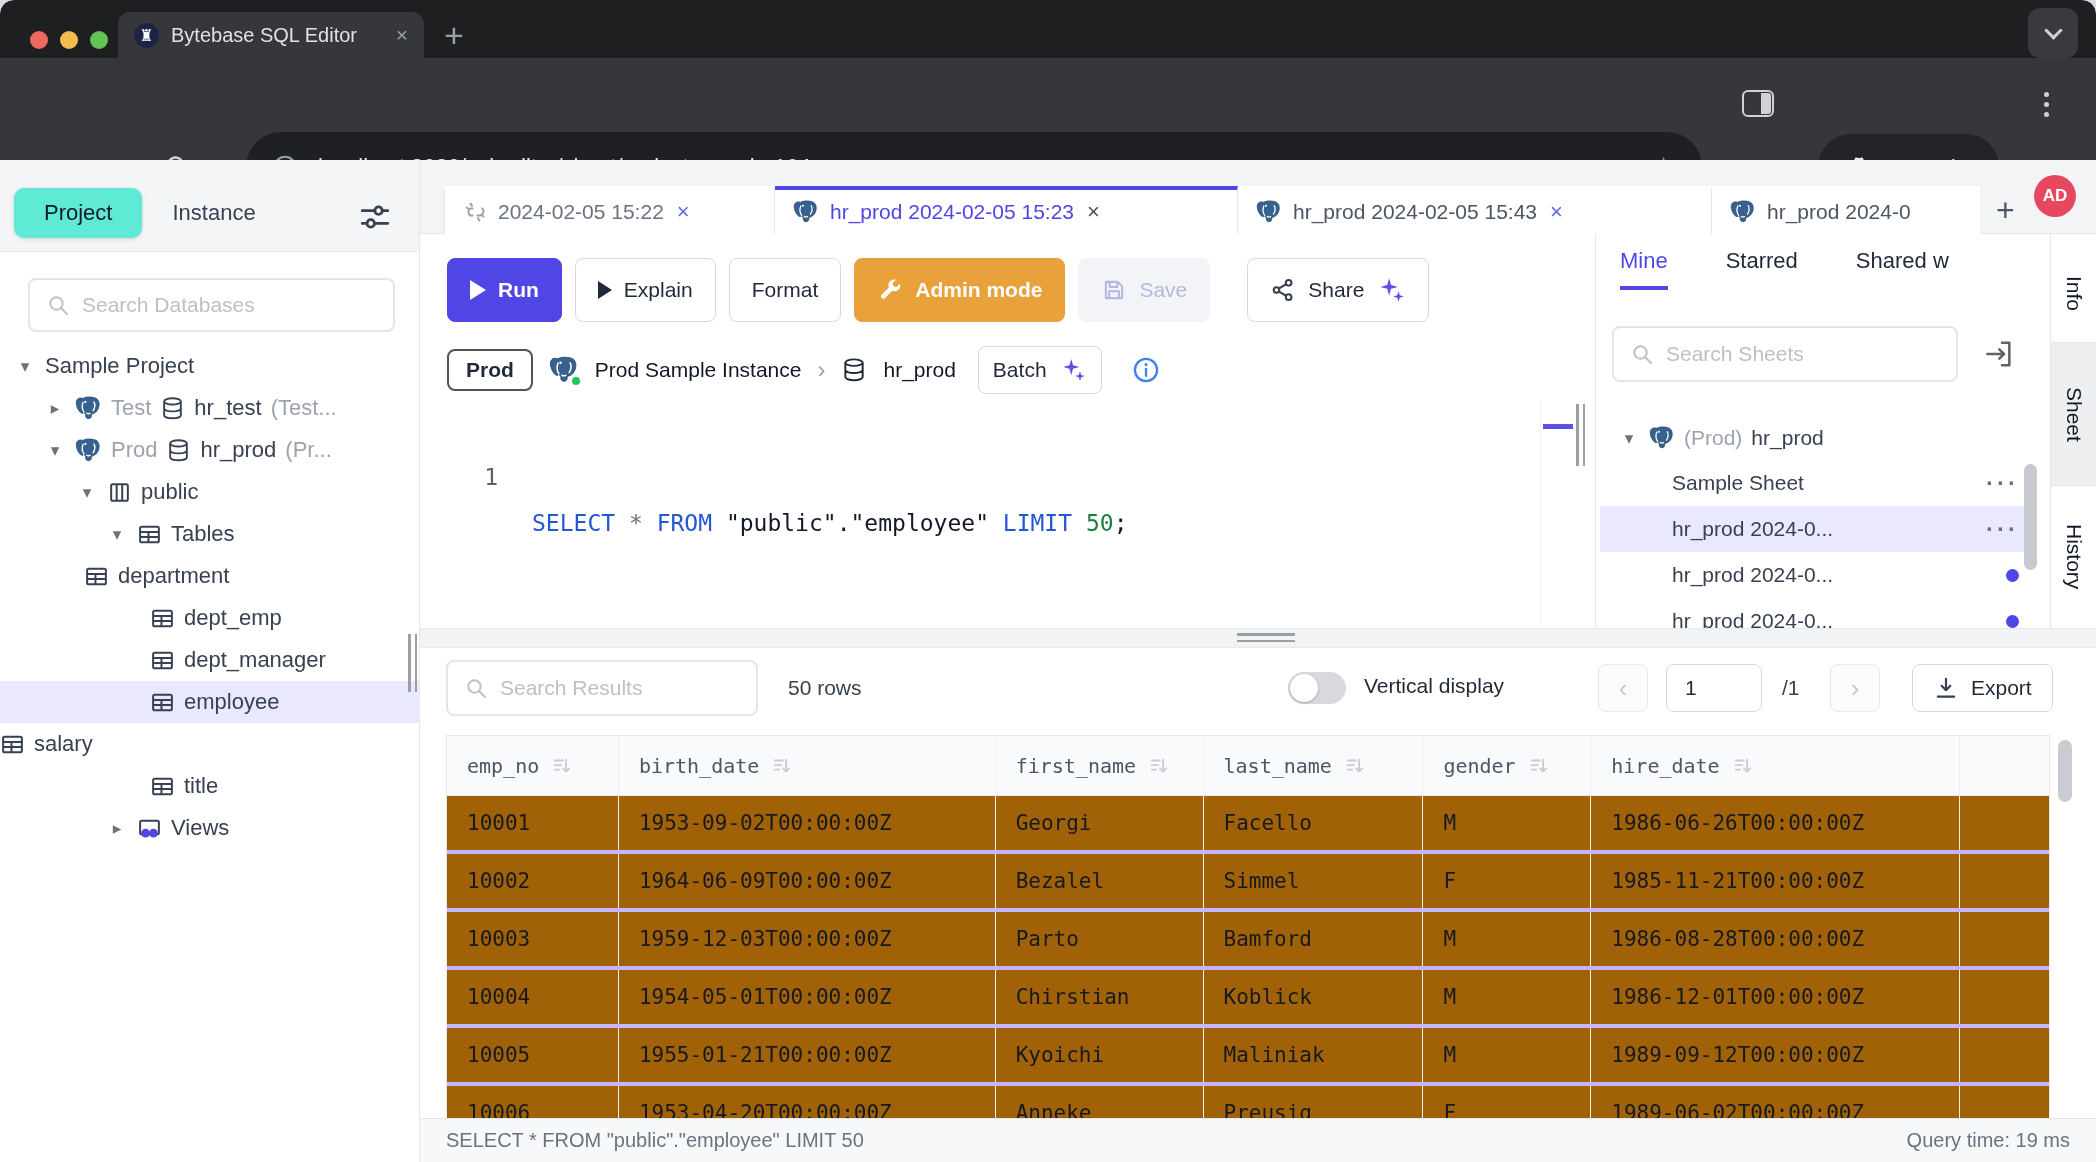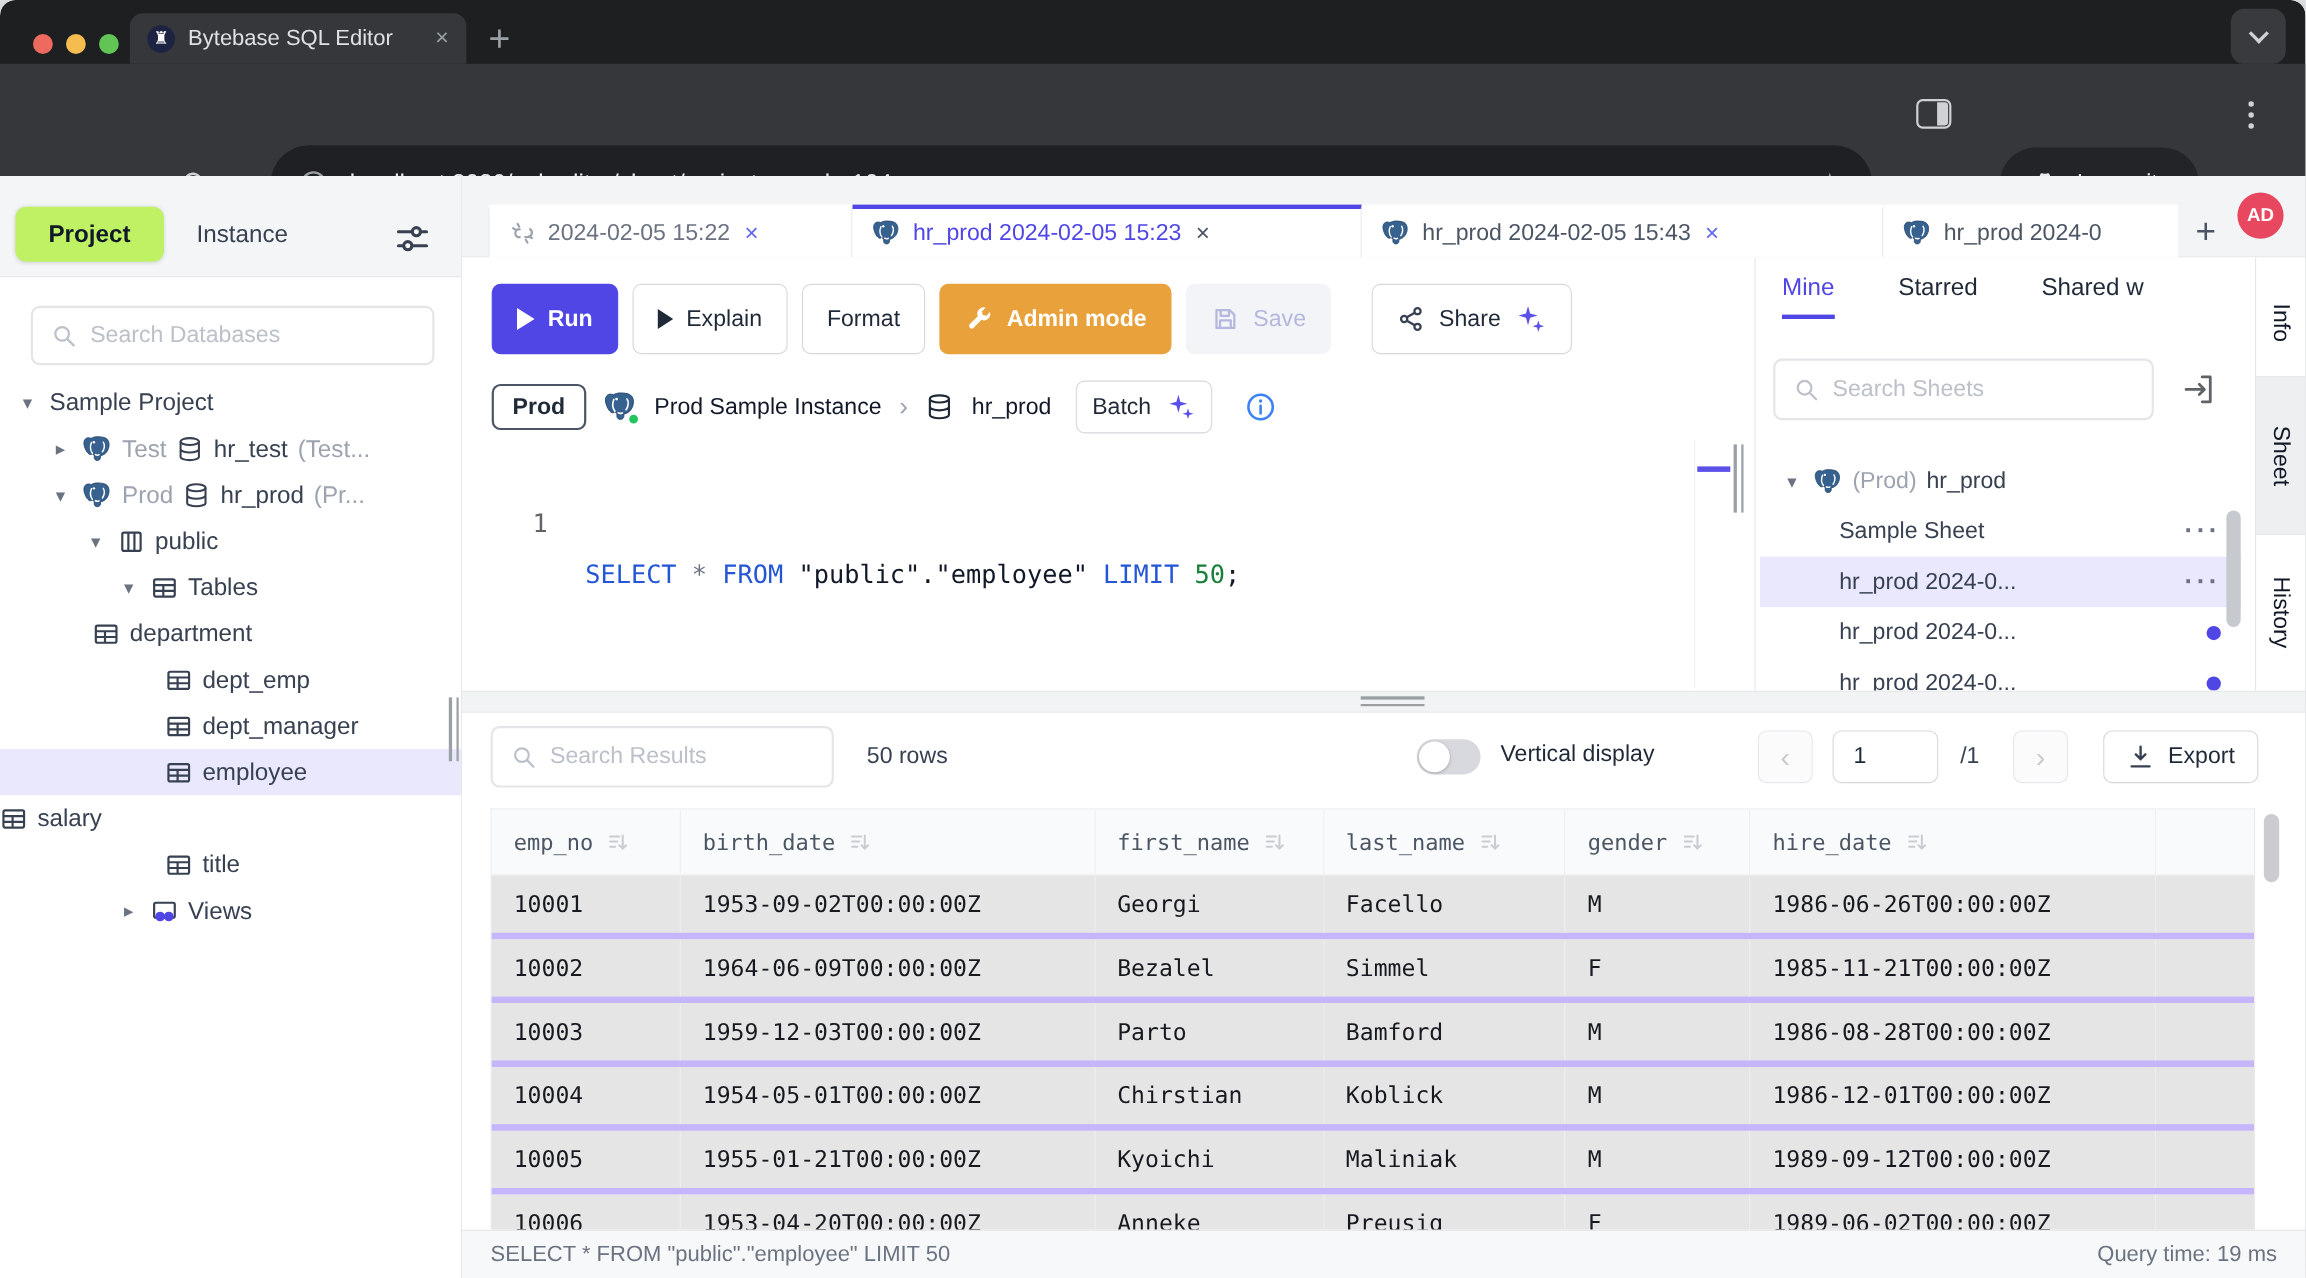--- a/index.html
+++ b/index.html
@@ -28,21 +28,21 @@
   input{font-family:"Liberation Sans",sans-serif;outline:none}
   .searchbox{display:flex;align-items:center;gap:12px;background:#fff;border:2px solid #e3e5e8;border-radius:8px;padding:0 16px}
   .searchbox input{border:none;font-size:21px;color:#374151;width:100%;background:transparent}
   .searchbox input::placeholder{color:#bcc0c9}
 
   
   #sidebar{position:absolute;left:0;top:160px;width:420px;height:1002px;background:#fff;border-right:1.5px solid #e5e7eb}
   #sidebar-top{position:absolute;left:0;top:0;width:100%;height:92px;background:#f4f5f7;border-bottom:1.5px solid #e5e7eb}
   #seg{position:absolute;left:14px;top:28px;display:flex;align-items:center;font-size:22px}
   #seg .segtab{padding:12px 30px;border-radius:10px;color:#374151}
-  #seg .segtab.on{background:#bef264;color:#111827;font-weight:bold;box-shadow:0 1px 4px rgba(0,0,0,.14)}
+  #seg .segtab.on{background:#5eead4;color:#111827;font-weight:normal;box-shadow:0 1px 4px rgba(0,0,0,.14)}
   .trow{display:flex;align-items:center;height:42px;font-size:22px;color:#374151;gap:9px;white-space:nowrap}
   .trow .chv{width:22px;text-align:center;color:#6b7280;font-size:17px;flex:none}
   .trow.sel{background:#e9e8fc}
   .dim{color:#9ca3af}
   .handle-v{display:flex;gap:4px}
   .handle-v i{width:2.5px;height:58px;background:#9aa0a6}
 
   
   #tabbar{position:absolute;left:420px;top:160px;width:1676px;height:74px;background:#f3f4f6;border-bottom:1.5px solid #e5e7eb}
   #tabs{position:absolute;left:24px;top:26px;height:48px;display:flex}
@@ -94,21 +94,21 @@
   #hdiv .bars{position:absolute;left:817px;top:4px;display:flex;flex-direction:column;gap:4px}
   #hdiv .bars i{width:58px;height:2.5px;background:#9aa0a2}
 
   
   #results{position:absolute;left:420px;top:648px;width:1676px;height:470px;background:#fff;overflow:hidden}
   .toggle{width:58px;height:32px;border-radius:16px;background:#d7d9de;position:relative}
   .toggle i{position:absolute;left:2px;top:2px;width:28px;height:28px;border-radius:50%;background:#fff;box-shadow:0 1px 3px rgba(0,0,0,.25)}
   .pgbtn{width:50px;height:48px;border:1.5px solid #e6e7ea;border-radius:8px;background:#fbfbfc;color:#c6c9cf;font-size:26px;display:flex;align-items:center;justify-content:center}
   #pageinput{width:96px;height:48px;border:1.5px solid #d6d8dc;border-radius:8px;font-size:21px;color:#1f2937;padding:0 18px}
   #table{position:absolute;left:26px;top:87px;width:1604px;border:1px solid #e7e9ec;border-bottom:none;font-family:"DejaVu Sans Mono",monospace}
-  .tr{display:flex;border-bottom:6px solid #c4b5fd;height:58px;background:#e5e5e5}
+  .tr{display:flex;border-bottom:4px solid #c4b5fd;height:58px;background:#a16207}
   .tr.head{background:#f9fafb;height:60px;border-bottom:1px solid #e7e9ec}
   .td{border-right:1px solid #edeef1;display:flex;align-items:center;padding-left:20px;font-size:21px;color:#16191f;overflow:hidden;white-space:nowrap}
   .tr.head .td{color:#4b5563;font-size:20px;gap:12px}
   .c0{width:172px}.c1{width:377px}.c2{width:208px}.c3{width:220px}.c4{width:168px}.c5{width:369px}.c6{width:89px;border-right:none}
   #tsb{position:absolute;left:1638px;top:92px;width:14px;height:62px;border-radius:7px;background:#caccd1}
 
   
   #footer{position:absolute;left:420px;top:1118px;width:1676px;height:44px;background:#f7f8f9;border-top:1.5px solid #e5e7eb;display:flex;align-items:center;justify-content:space-between;padding:0 26px;font-size:20px;color:#6b7280;white-space:nowrap}
 </style>
 </head>

